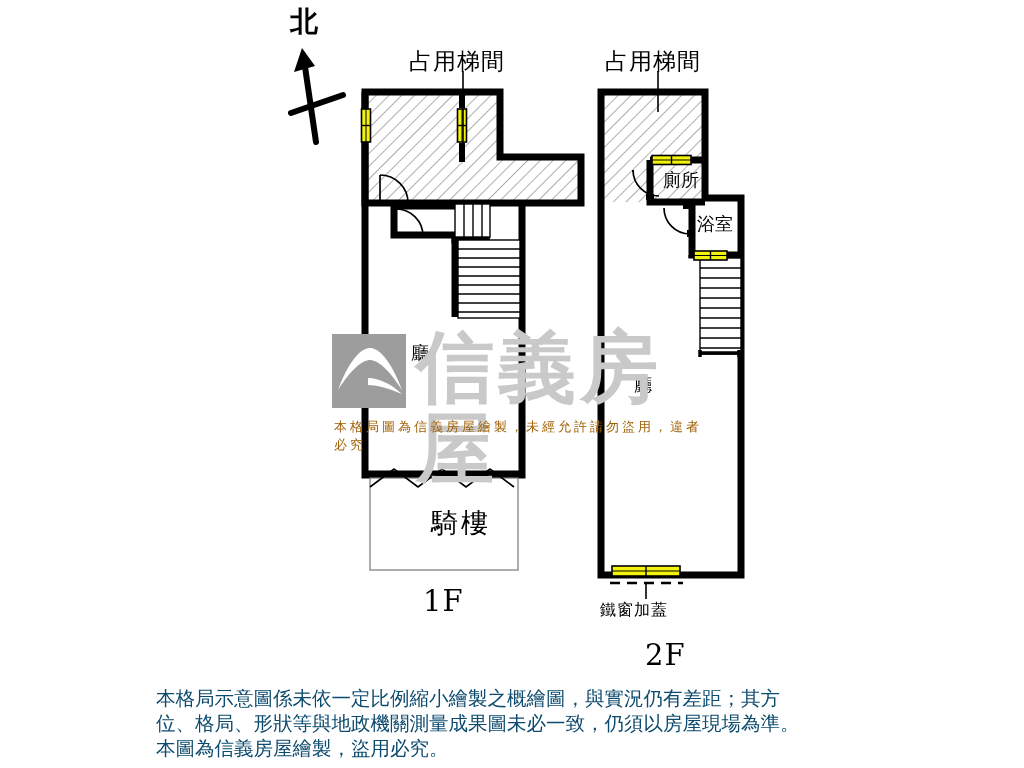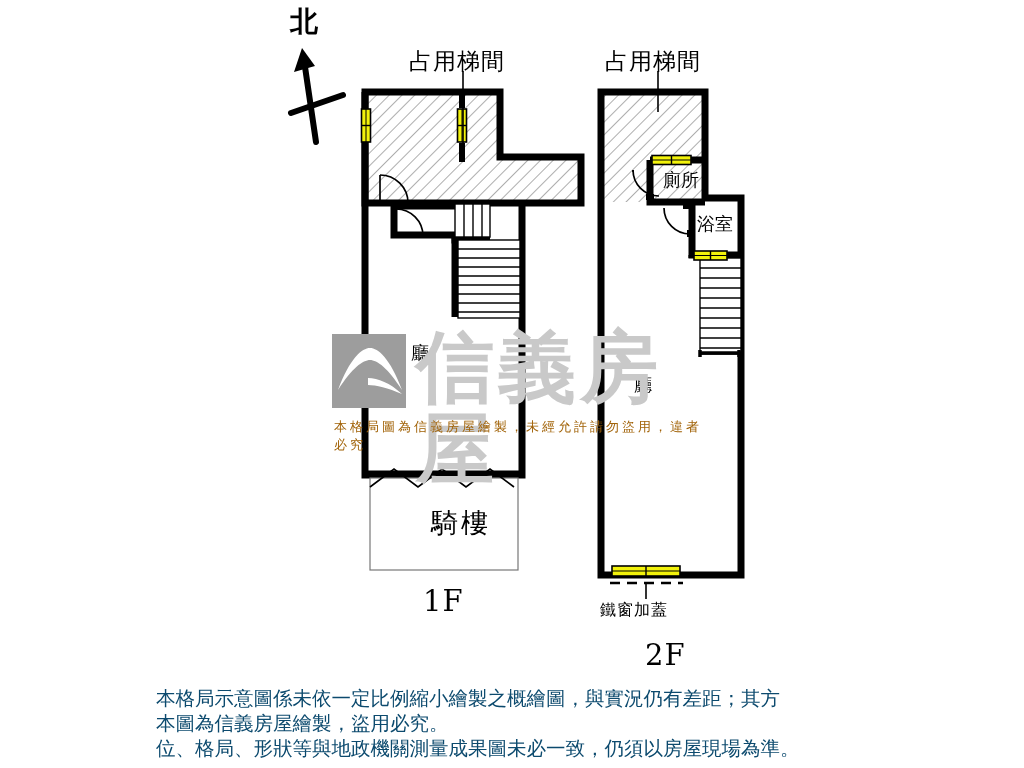--- a/index.html
+++ b/index.html
@@ -209,15 +209,15 @@
       <path d="M6,56 C18,24 30,14 38,14 C46,14 58,24 70,56 C56,34 45,26 38,26 C31,26 20,34 6,56 Z" fill="#ffffff"></path>
       <path d="M36,44 C46,44 58,49 70,60 C56,54 44,51 36,51 Z" fill="#ffffff"></path>
     </svg>
   </div>
   <div class="wm-text">信義房屋</div>
   <div class="wm-sub">本格局圖為信義房屋繪製，未經允許請勿盜用，違者必究</div>
 </div>
 
 <div class="disclaimer">
   <div>本格局示意圖係未依一定比例縮小繪製之概繪圖，與實況仍有差距；其方</div>
+  <div>位、格局、形狀等與地政機關測量成果圖未必一致，仍須以房屋現場為準。</div>
   <div>本圖為信義房屋繪製，盜用必究。</div>
-  <div>位、格局、形狀等與地政機關測量成果圖未必一致，仍須以房屋現場為準。</div>
 </div>
 
 </body></html>

